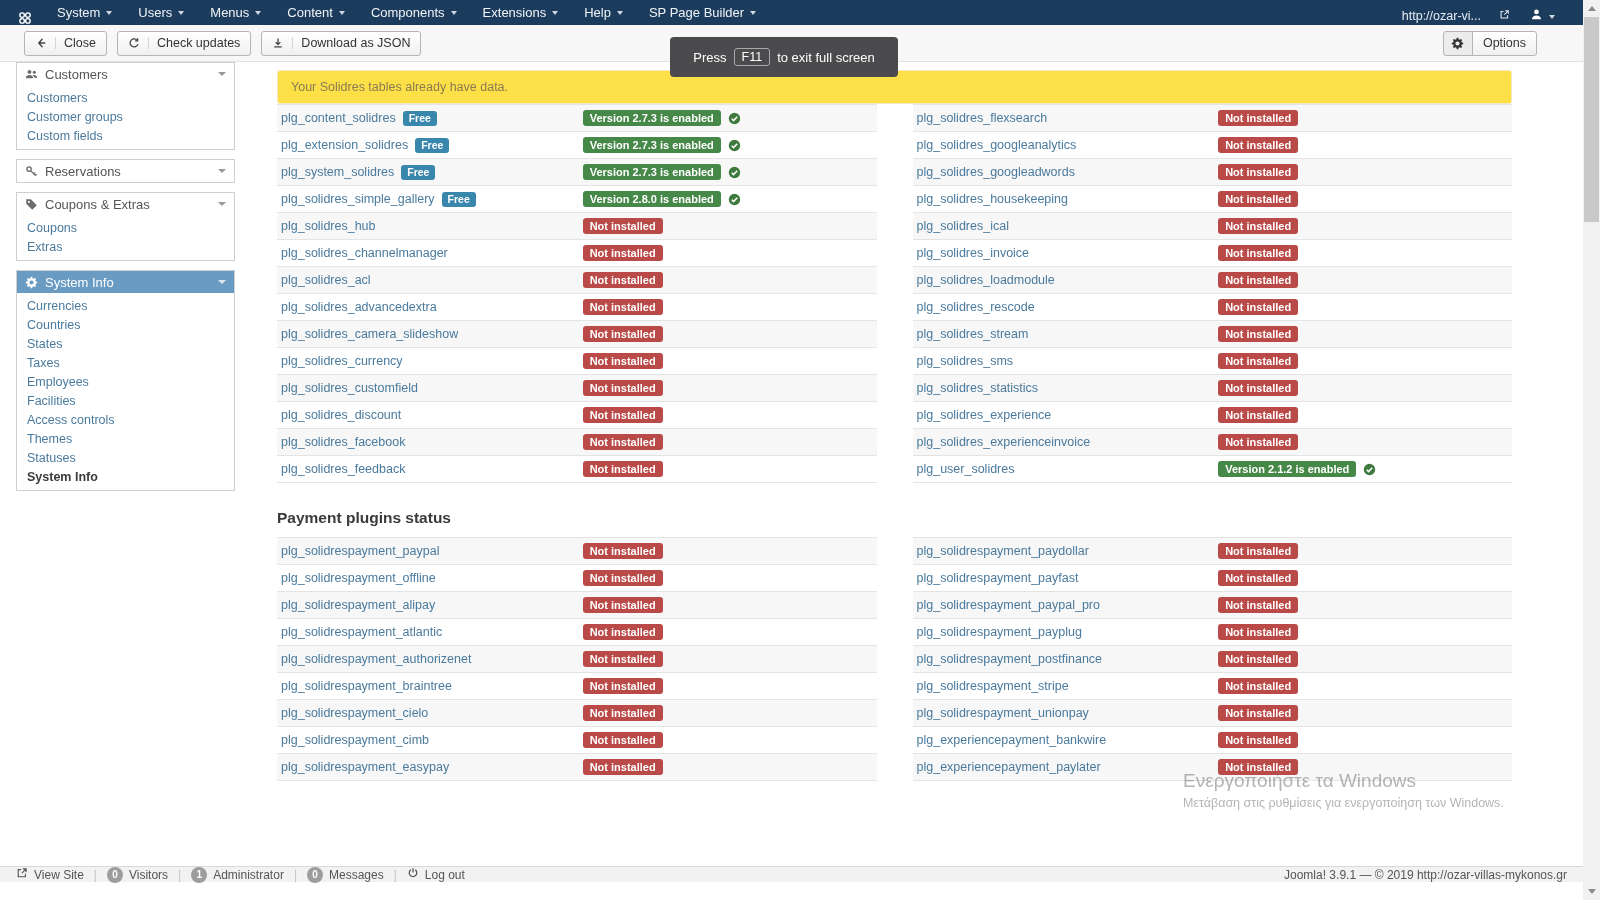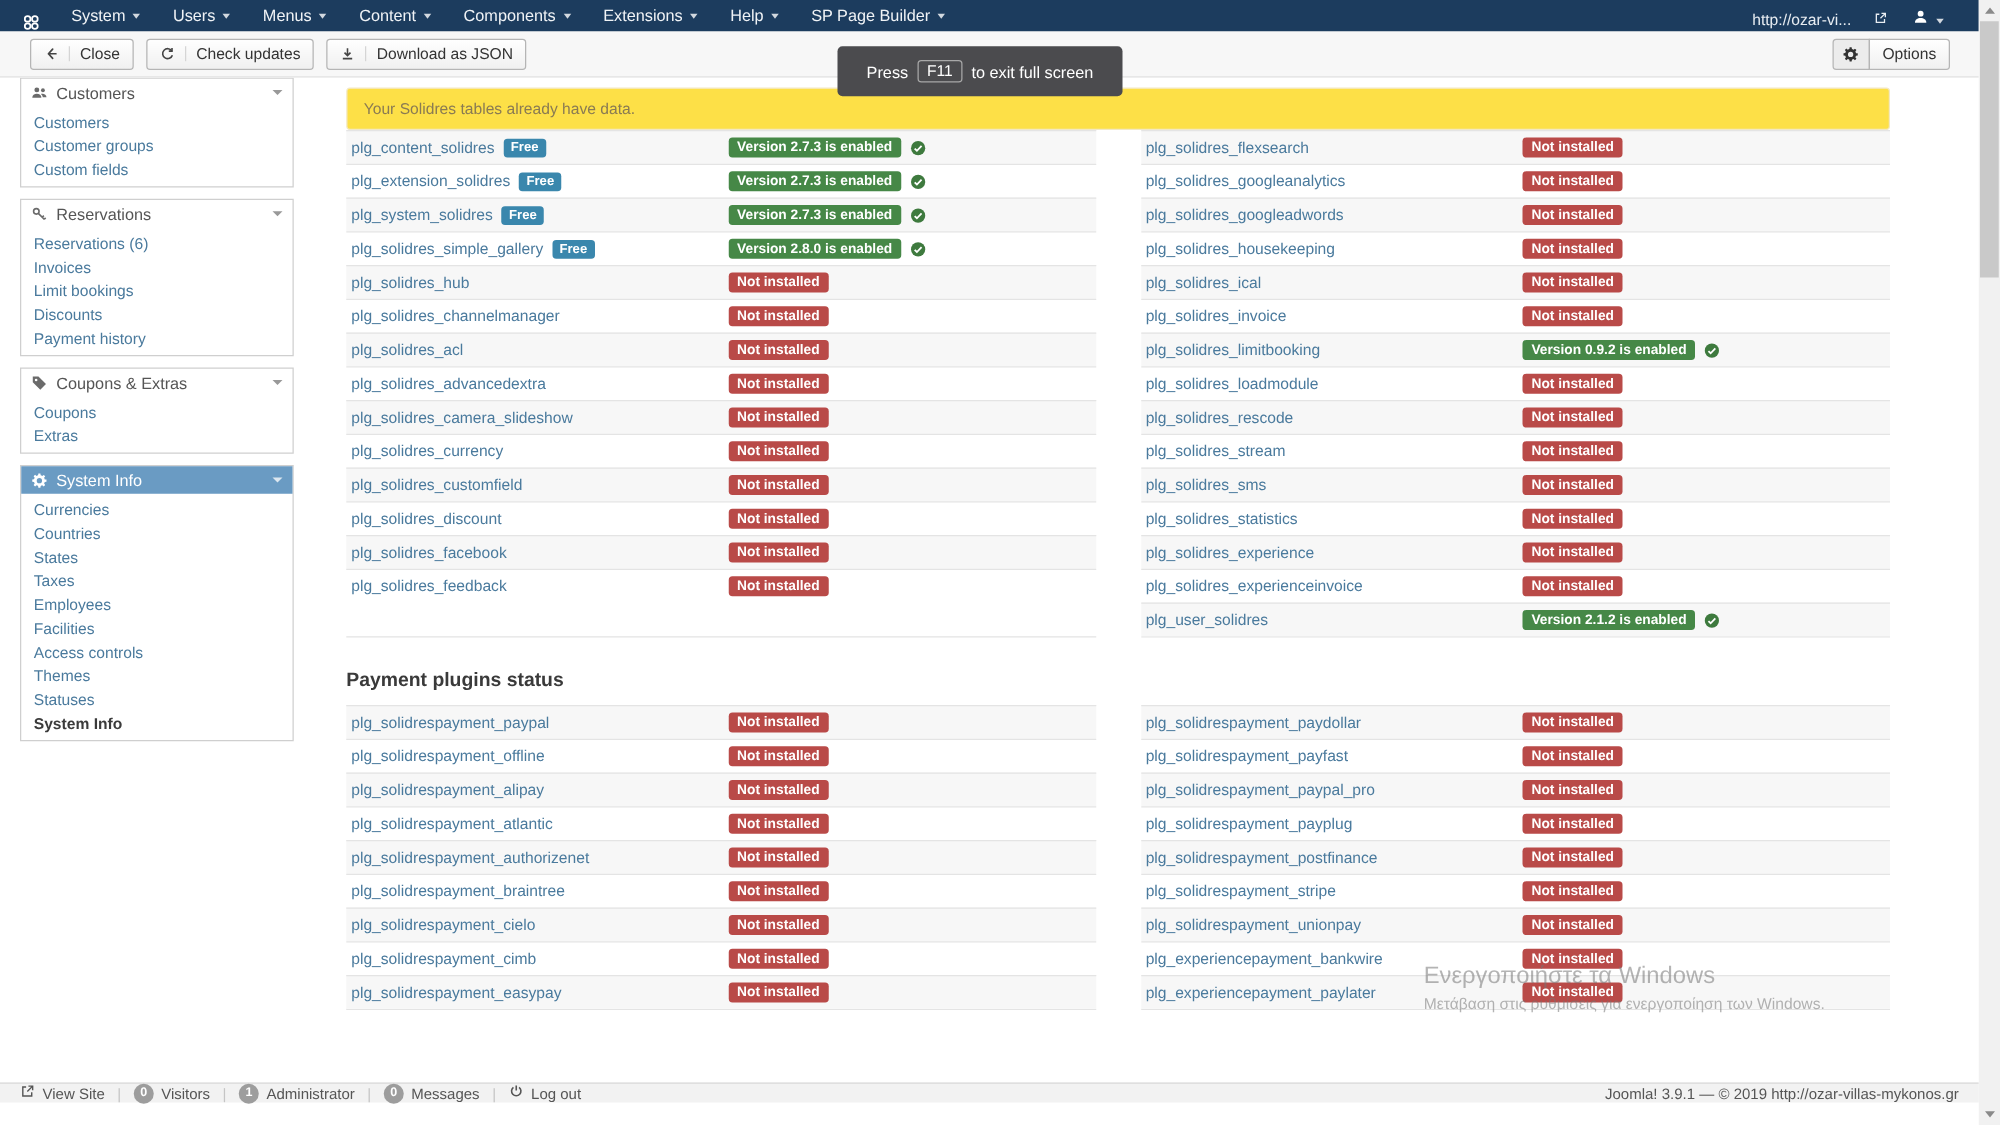--- a/index.html
+++ b/index.html
@@ -12,21 +12,21 @@
 .menus{display:flex}
 .nav-item{display:flex;align-items:center;gap:6px;padding:0 13px;height:25px;font-size:13px;color:#f0f3f6;cursor:pointer;white-space:nowrap}
 .ncaret{width:0;height:0;border-left:3.5px solid transparent;border-right:3.5px solid transparent;border-top:4px solid rgba(255,255,255,.8);margin-top:1px}
 .nav-right{margin-left:auto;display:flex;align-items:center;gap:20px;padding-right:28px}
 .site-link{display:flex;align-items:center;gap:18px;font-size:12.5px;color:#e8edf2;cursor:pointer;text-decoration:none}
 .site-link svg{width:11px;height:11px}
 .user-menu{display:flex;align-items:center;gap:6px;cursor:pointer}
 .user-menu svg{width:13px;height:13px;color:#fff}
 
 
-.toolbar{position:absolute;left:0;top:25px;width:1583px;height:37px;background:#f7f7f7;border-bottom:1px solid #e2e2e2;display:flex;align-items:center;padding:0 23px 0 24px;z-index:5}
+.toolbar{position:absolute;left:0;top:25px;width:1583px;height:37px;background:#f7f7f7;border-bottom:1px solid #e2e2e2;display:flex;align-items:center;padding:0 46px 0 24px;z-index:5}
 .btn{display:flex;align-items:center;height:25px;background:linear-gradient(#ffffff,#f0f0f0);border:1px solid #b5b5b5;border-radius:3px;font-size:12.5px;color:#333;padding:0 10px;margin-right:10px;cursor:pointer;font-family:inherit}
 .bicon{display:flex;margin-right:8px;padding-right:8px;border-right:1px solid #d5d5d5;color:#444}
 .bicon svg{width:12px;height:12px}
 .tright{margin-left:auto;display:flex}
 .seg-icon{display:flex;align-items:center;justify-content:center;width:30px;height:25px;background:#ececec;border:1px solid #b5b5b5;border-radius:3px 0 0 3px;color:#333;cursor:pointer}
 .seg-icon svg{width:13px;height:13px}
 .btn.options{border-radius:0 3px 3px 0;margin:0;margin-left:-1px}
 
 
 .toast{position:absolute;left:670px;top:37px;width:228px;height:40px;background:#4b4b4e;color:#fff;border-radius:4px;display:flex;align-items:center;justify-content:center;font-size:13px;z-index:40}
@@ -58,21 +58,21 @@
 .plink{color:var(--link);cursor:pointer;text-decoration:none}
 .bfree{background:var(--badge_info);color:#fff;font-size:10.5px;font-weight:bold;padding:1.5px 6px;border-radius:3px;margin-left:7px}
 .pstat{display:flex;align-items:center;gap:7px}
 .pbadge{color:#fff;font-size:11px;font-weight:bold;padding:2px 7px;border-radius:3px;white-space:nowrap}
 .pbadge.ok{background:var(--accent_green)}
 .pbadge.no{background:var(--accent_red)}
 .chk{display:flex}
 .chk svg{width:13px;height:13px}
 
 
-.watermark{position:absolute;left:1139px;top:770px;pointer-events:none;color:rgba(118,118,118,.55);z-index:20}
+.watermark{position:absolute;left:1183px;top:770px;pointer-events:none;color:rgba(118,118,118,.55);z-index:20}
 .wm1{font-size:19px;font-weight:300}
 .wm2{font-size:12.5px;margin-top:4px}
 
 
 .statusbar{position:absolute;left:0;top:866px;width:1583px;height:16px;background:#f2f2f2;border-top:1px solid #d9d9d9;display:flex;align-items:center;padding:0 16px;font-size:12px;color:#555;z-index:25}
 .sb-item{display:flex;align-items:center;gap:6px;color:#555;cursor:pointer;text-decoration:none}
 .sb-item svg{width:12px;height:12px;color:#555}
 .sb-sep{color:#c5c5c5;margin:0 10px}
 .cbadge{width:16px;height:16px;border-radius:50%;background:#9d9d9d;color:#fff;font-size:10px;font-weight:bold;display:flex;align-items:center;justify-content:center}
 .sb-right{margin-left:auto;color:#555;font-size:12px;white-space:nowrap}
@@ -222,27 +222,20 @@
         <div class="panel-head">
           <span class="picon">
             <svg viewBox="0 0 16 16">
               <circle cx="5" cy="5" r="2.7" fill="none" stroke="currentColor" stroke-width="1.6"></circle>
               <path d="M7.2 7.2l5.8 5.8M10.8 10.8l1.6-1.6M12.8 12.8l1.4-1.4" fill="none" stroke="currentColor" stroke-width="1.6"></path>
             </svg>
           </span>
           <span>Reservations</span>
           <span class="pcaret"></span>
         </div>
-        <div class="panel-items">
-          <a class="sitem">Reservations (6)</a>
-          <a class="sitem">Invoices</a>
-          <a class="sitem">Limit bookings</a>
-          <a class="sitem">Discounts</a>
-          <a class="sitem">Payment history</a>
-        </div>
       </div>
       <div class="panel">
         <div class="panel-head">
           <span class="picon">
             <svg viewBox="0 0 16 16">
               <path fill="currentColor" fill-rule="evenodd" d="M1.5 1.5h5.6l7.4 7.4-5.6 5.6-7.4-7.4zM4.8 3.6a1.3 1.3 0 1 0 0 2.6 1.3 1.3 0 0 0 0-2.6z"></path>
             </svg>
           </span>
           <span>Coupons &amp; Extras</span>
           <span class="pcaret"></span>
@@ -462,34 +455,20 @@
               <span class="pstat">
                 <span class="pbadge no">Not installed</span>
               </span>
             </div>
             <div class="prow">
               <span class="pname">
                 <a class="plink">plg_solidres_invoice</a>
               </span>
               <span class="pstat">
                 <span class="pbadge no">Not installed</span>
-              </span>
-            </div>
-            <div class="prow">
-              <span class="pname">
-                <a class="plink">plg_solidres_limitbooking</a>
-              </span>
-              <span class="pstat">
-                <span class="pbadge ok">Version 0.9.2 is enabled</span>
-                <span class="chk">
-                  <svg viewBox="0 0 16 16">
-                    <circle cx="8" cy="8" r="7" fill="#3e7a3e"></circle>
-                    <path d="M4.6 8.4l2.2 2.2 4.6-4.8" stroke="#fff" stroke-width="1.8" fill="none"></path>
-                  </svg>
-                </span>
               </span>
             </div>
             <div class="prow">
               <span class="pname">
                 <a class="plink">plg_solidres_loadmodule</a>
               </span>
               <span class="pstat">
                 <span class="pbadge no">Not installed</span>
               </span>
             </div>

